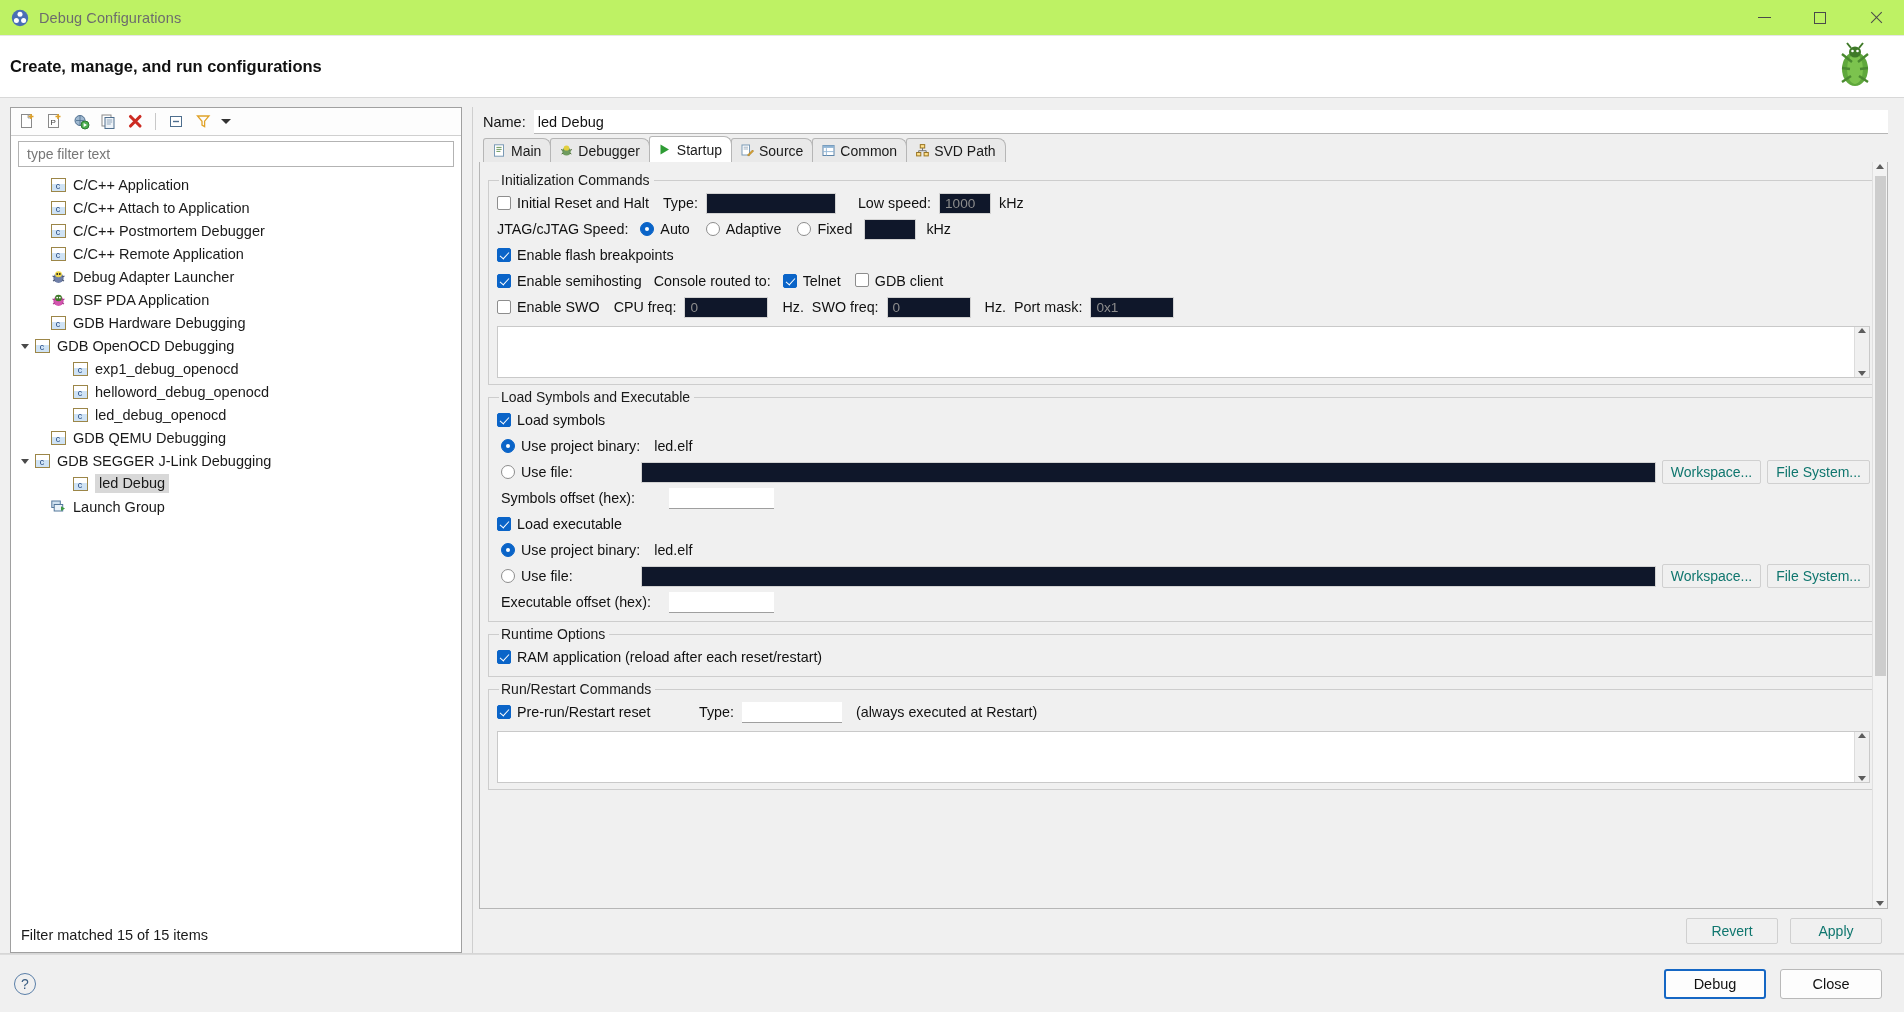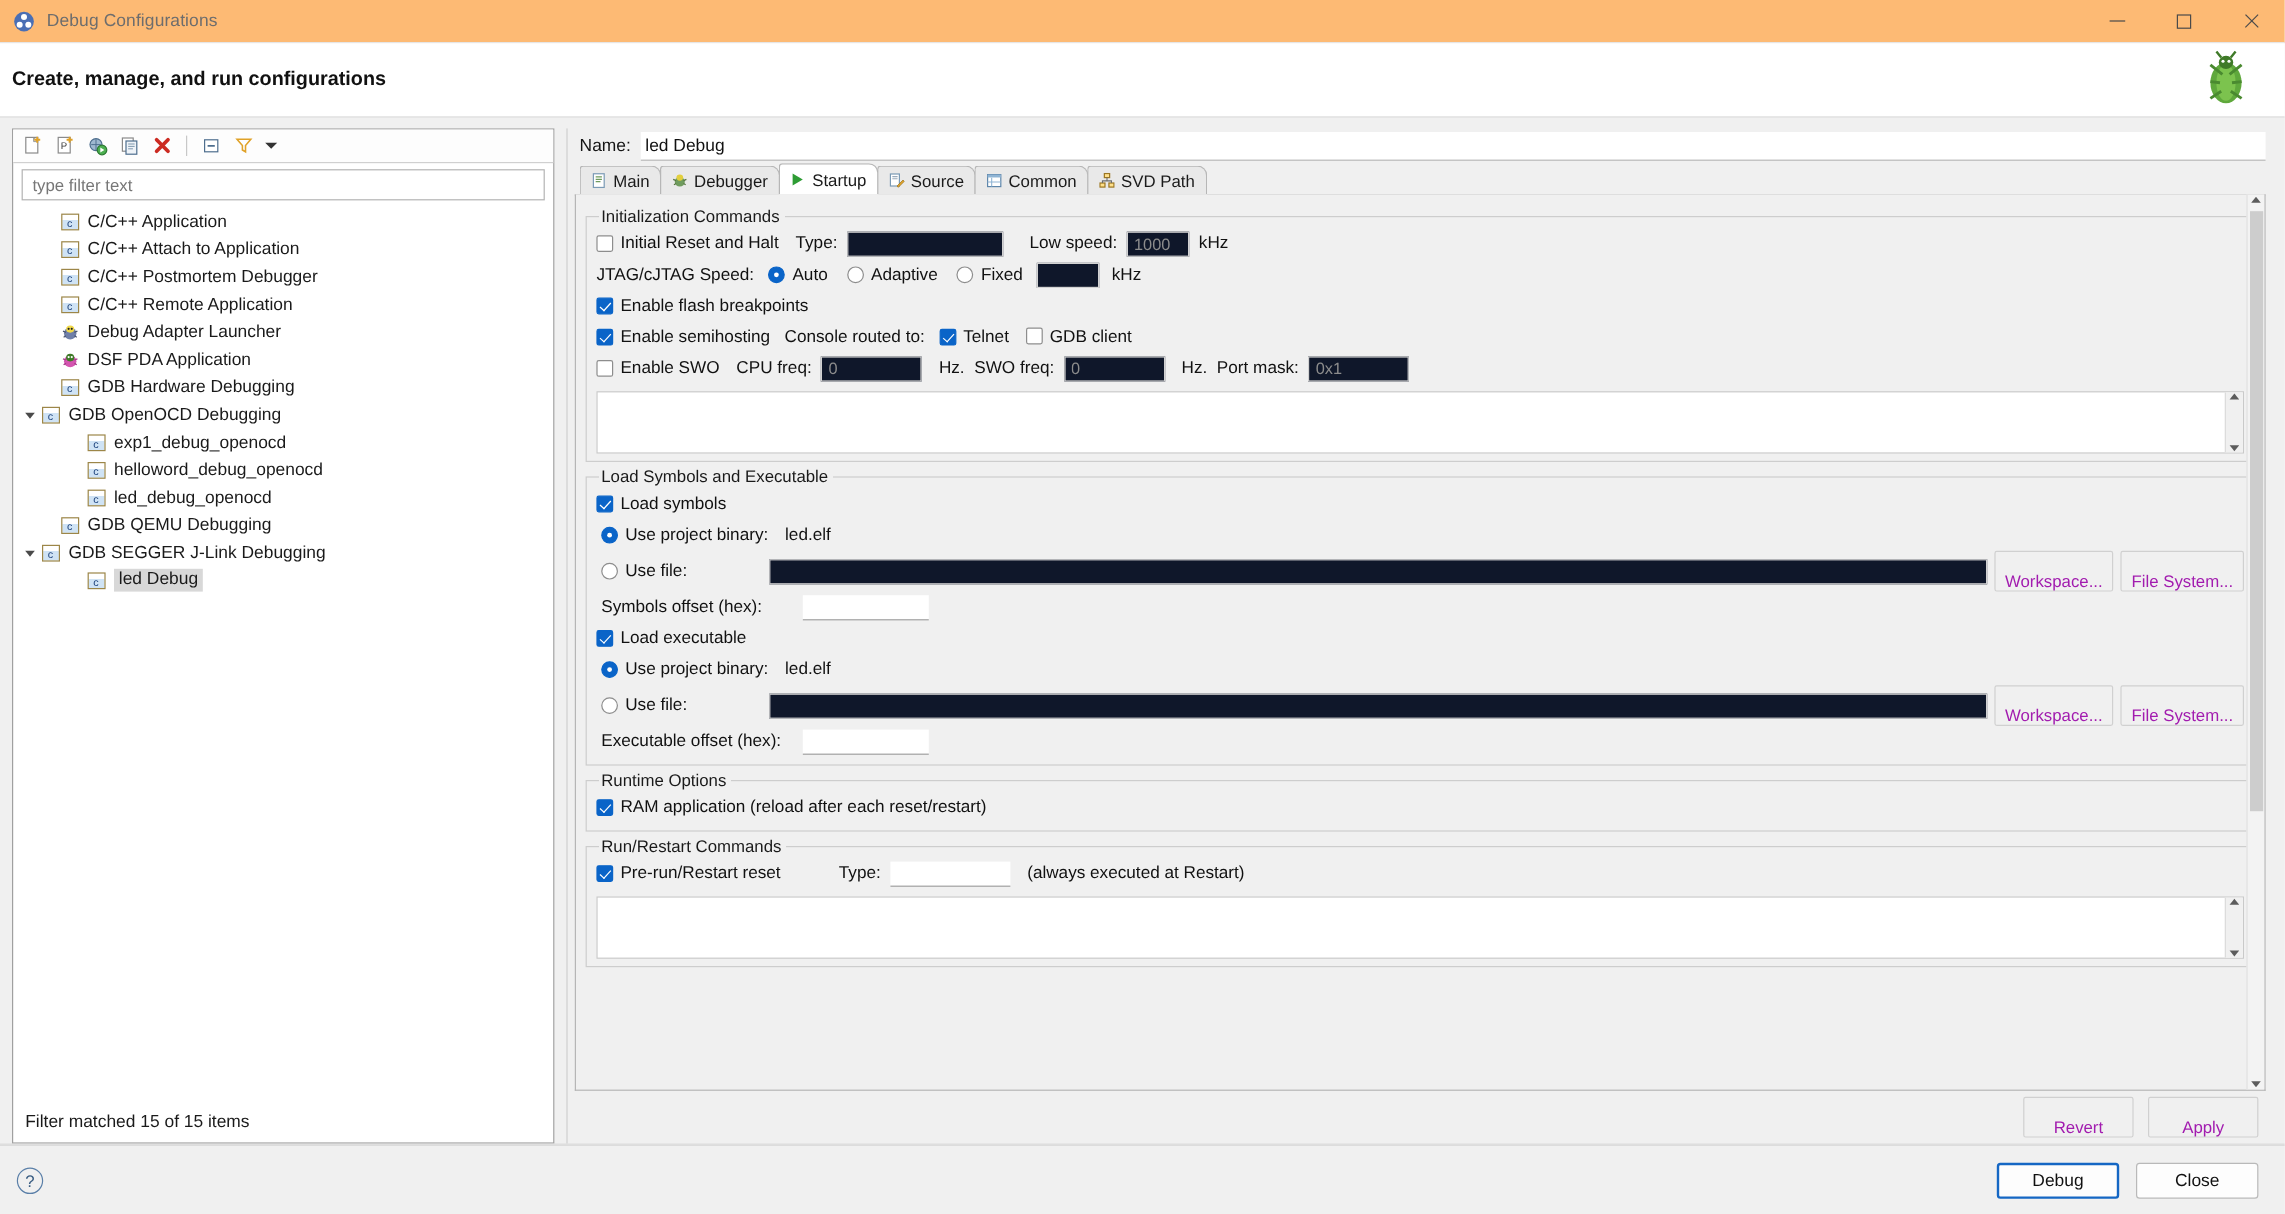--- a/index.html
+++ b/index.html
@@ -14,21 +14,21 @@
     position: relative;
     width: 1904px; height: 1012px;
     background: #f0f0f0;
     display: flex;
     flex-direction: column;
   }
 
   
   .titlebar {
     height: 36px;
-    background: #fdba74;
+    background: #bef264;
     border-bottom: 1px solid #e6e6e6;
     display: flex;
     align-items: center;
     flex: 0 0 36px;
   }
   .titlebar-icon {
     width: 18px; height: 18px;
     margin-left: 11px; margin-right: 10px;
     position: relative;
   }
@@ -341,25 +341,25 @@
     width: 4px; height: 4px;
     border-radius: 50%;
     background: #ffffff;
   }
 
   .btn-sm {
     height: 24px;
     min-width: 98px;
     border: 1px solid #d0d0d0;
     background: #f0f0f0;
-    color: #a21caf;
+    color: #0f766e;
     font-family: "Liberation Sans", sans-serif;
     font-size: 14px;
     border-radius: 2px;
-    padding: 16px 8px;
+    padding: 0 8px;
   }
 
   .textarea-box {
     position: relative;
     background: #ffffff;
     border: 1px solid #c9c9c9;
     height: 52px;
     margin-top: 6px;
     display: flex;
   }
@@ -650,20 +650,31 @@
             </span>
             <span class="tree-label">GDB SEGGER J-Link Debugging</span>
           </div>
           <div class="tree-row indent-2 sel">
             <span class="twisty"></span>
             <span class="tree-icon">
               <span class="icon-c">c</span>
             </span>
             <span class="tree-label">led Debug</span>
           </div>
+          <div class="tree-row indent-1">
+            <span class="twisty"></span>
+            <span class="tree-icon">
+              <svg width="15" height="13" viewBox="0 0 15 13">
+                <rect x="0.8" y="1" width="8.5" height="6.5" fill="#cfe0ef" stroke="#54789b"></rect>
+                <rect x="3.2" y="4.5" width="8.5" height="6.5" fill="#eaf2f9" stroke="#54789b"></rect>
+                <path d="M10 6.3 L14 8.6 L10 10.9 Z" fill="#3f9b42"></path>
+              </svg>
+            </span>
+            <span class="tree-label">Launch Group</span>
+          </div>
         </div>
 
       <div class="status-strip">Filter matched 15 of 15 items</div>
     </div>
 
     <div class="rightpane">
 
       <div class="name-row">
         <span class="name-label">Name:</span>
         <input class="name-input" type="text" value="led Debug" style="">

